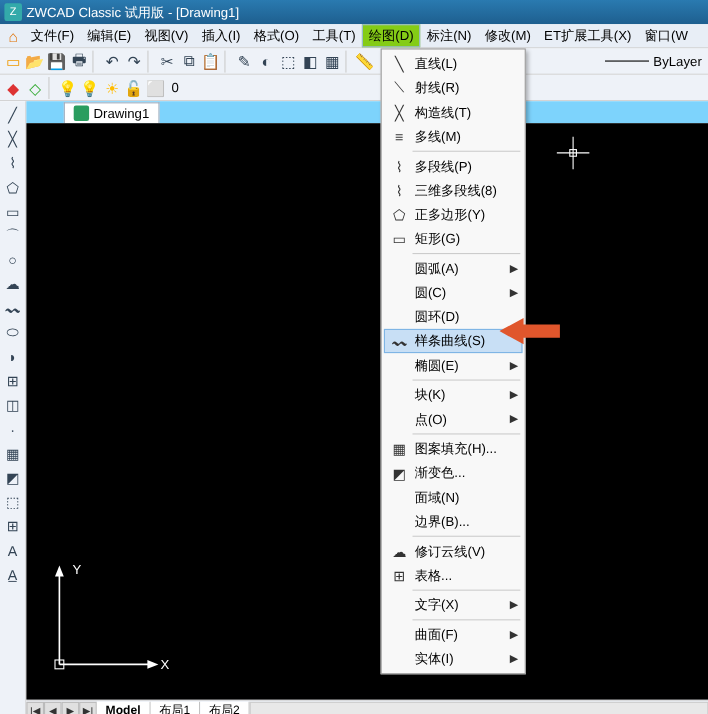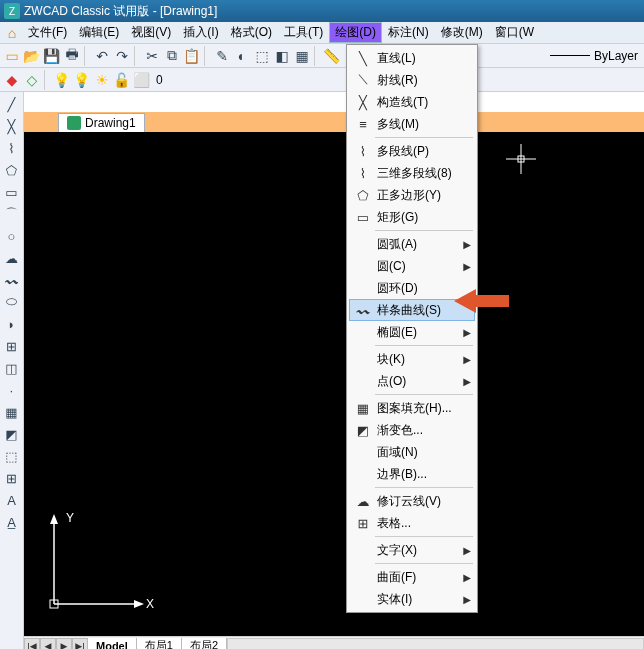--- a/index.html
+++ b/index.html
@@ -1,31 +1,31 @@
 <!DOCTYPE html>
 <html><head>
 <meta charset="utf-8">
 <style>
 * { margin: 0; padding: 0; box-sizing: border-box; font-family: "Microsoft YaHei", SimSun, sans-serif; font-size: 12px; }
 body { width: 644px; height: 649px; background: #fff; overflow: hidden; position: relative; }
 .titlebar { height: 22px; background: linear-gradient(#2a7ab0, #1e5f8f); color: #fff; display: flex; align-items: center; padding: 0 4px; }
 .titlebar .logo { width: 16px; height: 16px; background: #3aa; border-radius: 2px; margin-right: 4px; display: flex; align-items: center; justify-content: center; font-size: 10px; }
 .menubar { height: 22px; background: #e8eef6; display: flex; align-items: center; padding: 0 2px; border-bottom: 1px solid #d0d0d0; }
 .menubar .mitem { padding: 4px 6px; cursor: pointer; }
-.menubar .mitem.active { background: #8b5cf6; border: 1px solid #9bc; padding: 1px 5px; }
+.menubar .mitem.active { background: #84cc16; border: 1px solid #9bc; padding: 1px 5px; }
 .toolbar { height: 24px; background: #eef2f8; border-bottom: 1px solid #d0d0d0; display: flex; align-items: center; padding: 0 2px; gap: 0; }
 .tbtn { width: 20px; height: 20px; display: flex; align-items: center; justify-content: center; font-size: 14px; color: #345; cursor: pointer; border: 1px solid transparent; }
 .tsep { width: 6px; height: 20px; border-left: 1px solid #ccc; margin: 0 2px; }
 .bylayer { margin-left: auto; margin-right: 4px; display: flex; align-items: center; gap: 4px; font-size: 11px; }
 .bylayer .ln { width: 40px; border-top: 1px solid #000; }
 .workarea { position: relative; height: 562px; background: #fff; display: flex; }
 .left-tools { width: 24px; background: #eef2f8; border-right: 1px solid #d0d0d0; display: flex; flex-direction: column; align-items: center; padding-top: 2px; gap: 2px; }
 .lbtn { width: 20px; height: 20px; display: flex; align-items: center; justify-content: center; font-size: 13px; color: #345; cursor: pointer; border: 1px solid transparent; }
 .canvas-wrap { flex: 1; display: flex; flex-direction: column; }
-.dtab { height: 20px; background: #fdba74; display: flex; align-items: center; padding-left: 34px; margin-top: 20px; }
+.dtab { height: 20px; background: #7dd3fc; display: flex; align-items: center; padding-left: 34px; }
 .dtab .tab { background: #fff; border: 1px solid #a0b0c0; border-bottom: none; padding: 2px 8px; display: flex; align-items: center; gap: 4px; }
 .dtab .ticon { width: 14px; height: 14px; background: #2a9d5f; border-radius: 2px; }
 .canvas { flex: 1; background: #000; position: relative; }
 .axis { position: absolute; left: 20px; bottom: 22px; color: #fff; font-size: 12px; }
 .axis svg { display: block; }
 .cursor { position: absolute; right: 108px; top: 12px; color: #fff; }
 .sheetbar { height: 18px; background: #eef2f8; display: flex; align-items: center; border-top: 1px solid #d0d0d0; }
 .sheetbar .nav { display: flex; gap: 0; }
 .sheetbar .nbtn { width: 16px; height: 16px; display: flex; align-items: center; justify-content: center; font-size: 9px; color: #333; cursor: pointer; border: 1px solid #bbb; background: #e0e0e0; }
 .sheetbar .stab { padding: 0 8px; border-right: 1px solid #bbb; font-size: 11px; height: 16px; display: flex; align-items: center; background: #fff; }
@@ -53,20 +53,21 @@
   <span class="tbtn" style="color:#e07000;">⌂</span>
 <span class="mitem">文件(F)</span>
     <span class="mitem">编辑(E)</span>
     <span class="mitem">视图(V)</span>
     <span class="mitem">插入(I)</span>
     <span class="mitem">格式(O)</span>
     <span class="mitem">工具(T)</span>
     <span class="mitem active">绘图(D)</span>
     <span class="mitem">标注(N)</span>
     <span class="mitem">修改(M)</span>
+    <span class="mitem">ET扩展工具(X)</span>
     <span class="mitem">窗口(W</span>
   </div>
 
 <div class="toolbar">
   <span class="tbtn" style="color:#e90;">▭</span>
   <span class="tbtn" style="color:#c80;">📂</span>
   <span class="tbtn" style="color:#47a;">💾</span>
   <span class="tbtn">🖶</span>
   <span class="tsep"></span>
   <span class="tbtn">↶</span>

